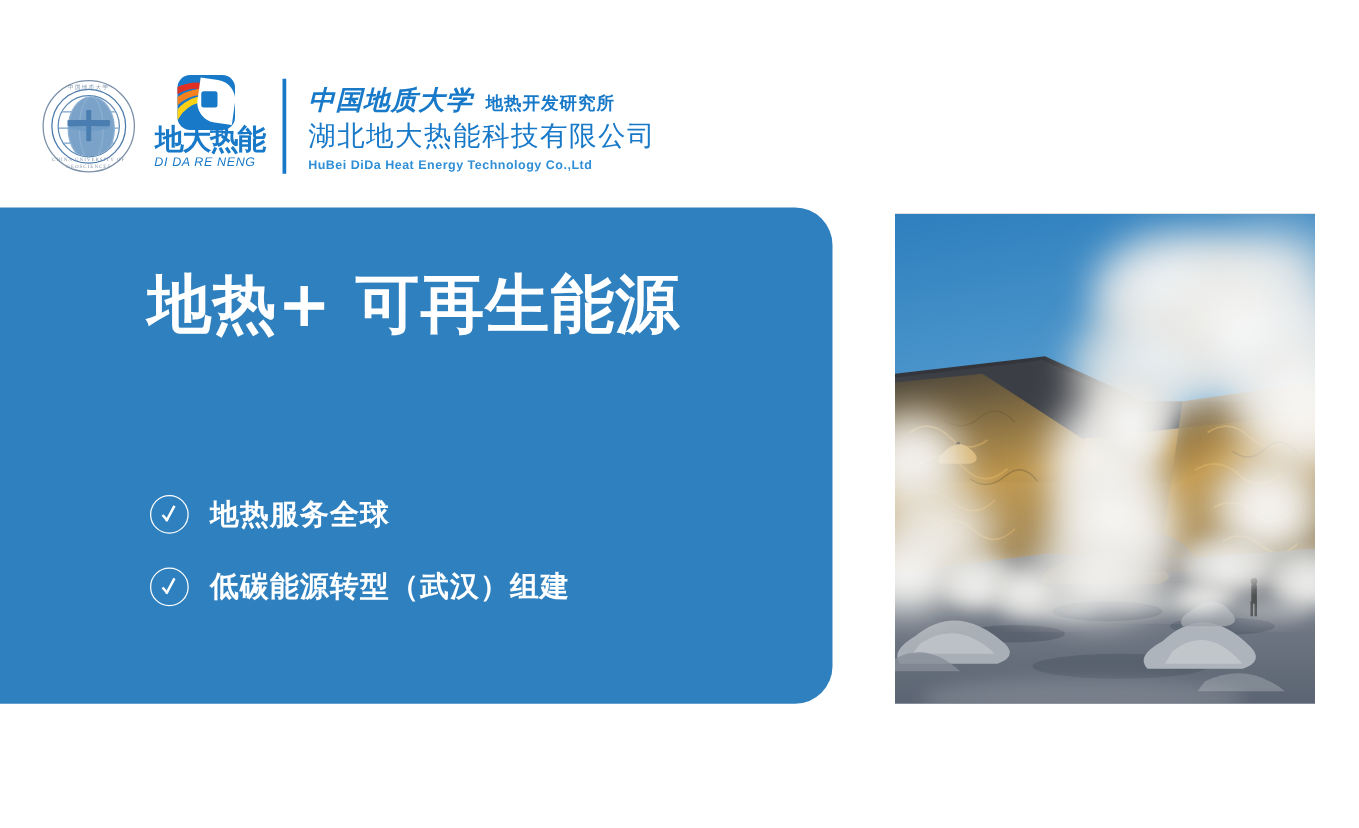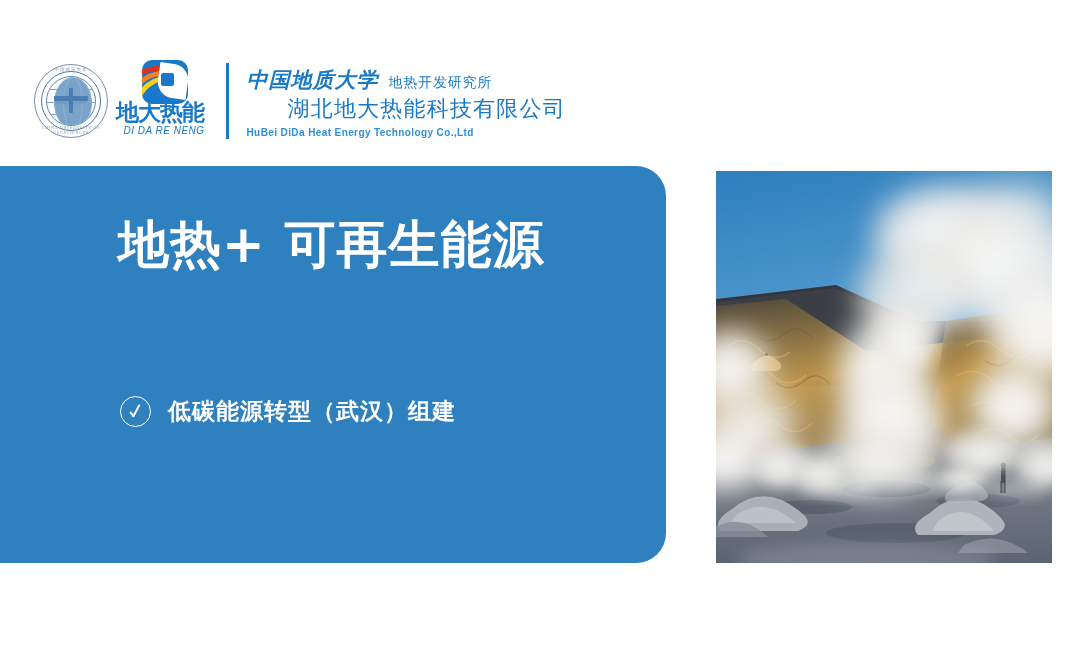--- a/index.html
+++ b/index.html
@@ -190,21 +190,21 @@
     width: 13px;
     height: 13px;
     background: #1879c8;
     border-radius: 2px;
   }
   .lt-cn {
     position: absolute;
     left: 0;
     top: 40px;
     width: 96px;
-    text-align: left;
+    text-align: right;
     font-size: 23px;
     font-weight: bold;
     color: #1879c8;
     letter-spacing: -1px;
     line-height: 1.05;
     font-family: "DejaVu Sans", "Liberation Sans", sans-serif;
   }
   .lt-en {
     position: absolute;
     left: 0;
@@ -246,29 +246,29 @@
     letter-spacing: 1px;
     font-family: "DejaVu Sans", "Liberation Sans", sans-serif;
     white-space: nowrap;
   }
   .bt-inst {
     font-size: 14px;
     color: #1879c8;
     margin-left: 10px;
     letter-spacing: .8px;
     white-space: nowrap;
+    font-weight: bold;
   }
   .bt-company {
     font-size: 22px;
     color: #1879c8;
     letter-spacing: 1.2px;
     white-space: nowrap;
     margin-top: 5px;
     line-height: 1.12;
-    margin-left: 41px;
   }
   .bt-en {
     font-size: 10px;
     font-weight: bold;
     color: #2f8fd6;
     letter-spacing: .4px;
     white-space: nowrap;
     margin-top: 5px;
   }
 
@@ -427,20 +427,24 @@
     </div>
 
   </div>
 </div>
 
 <div class="hero">
   <div class="hero-inner">
     <div class="hero-title">地热+ 可再生能源</div>
 
     <div class="hero-bullets">
+      <div class="bullet">
+        <span class="bullet-icon"></span>
+        <span class="bullet-text">地热服务全球</span>
+      </div>
       <div class="bullet">
         <span class="bullet-icon"></span>
         <span class="bullet-text">低碳能源转型（武汉）组建</span>
       </div>
     </div>
   </div>
 </div>
 
 <div class="photo">
   <svg viewBox="0 0 336 392" preserveAspectRatio="none">

